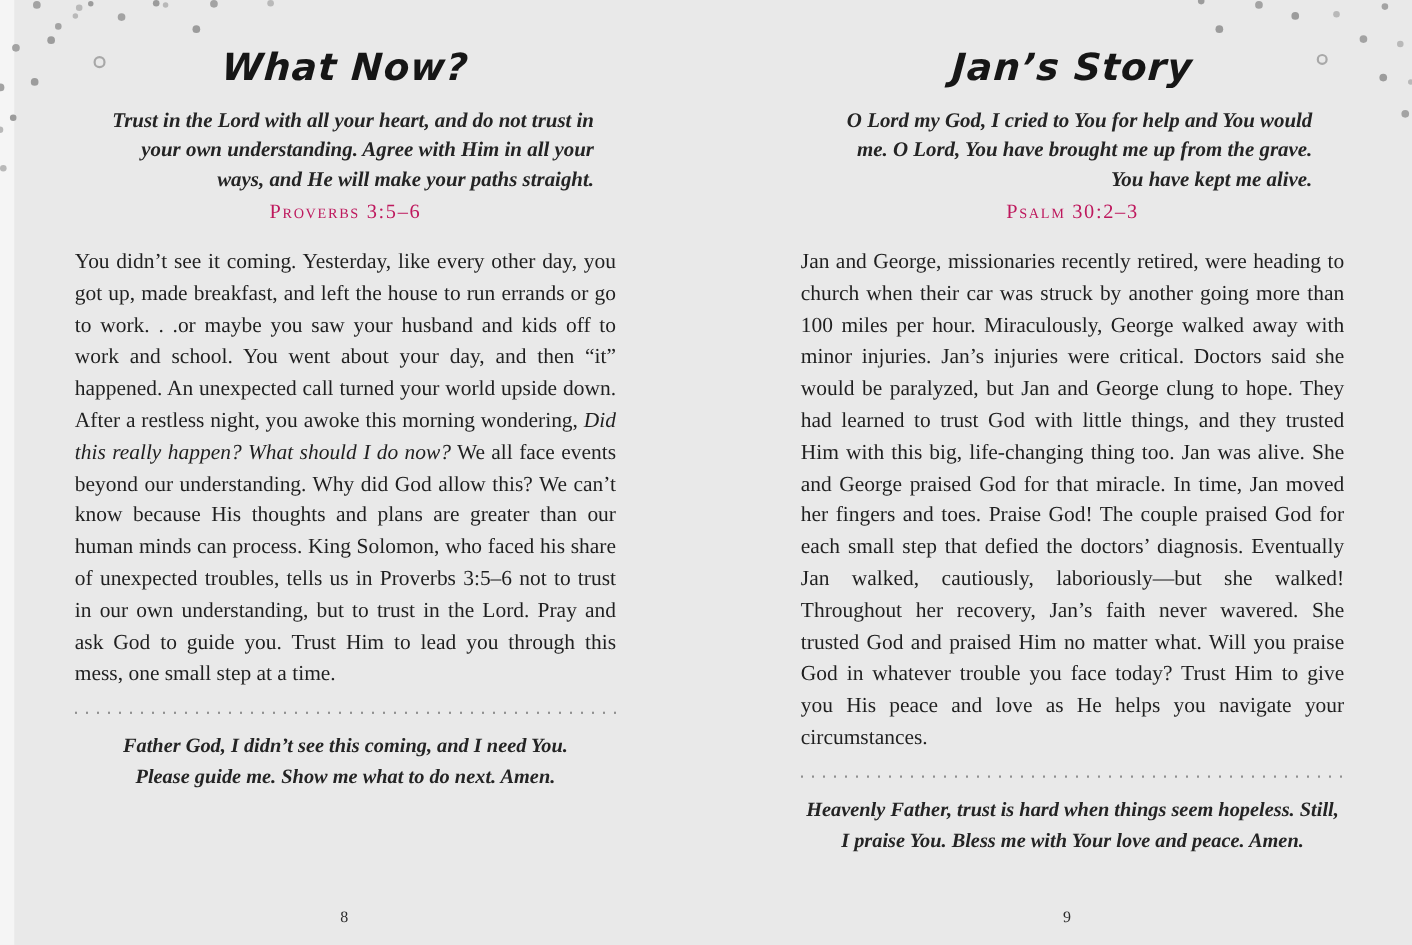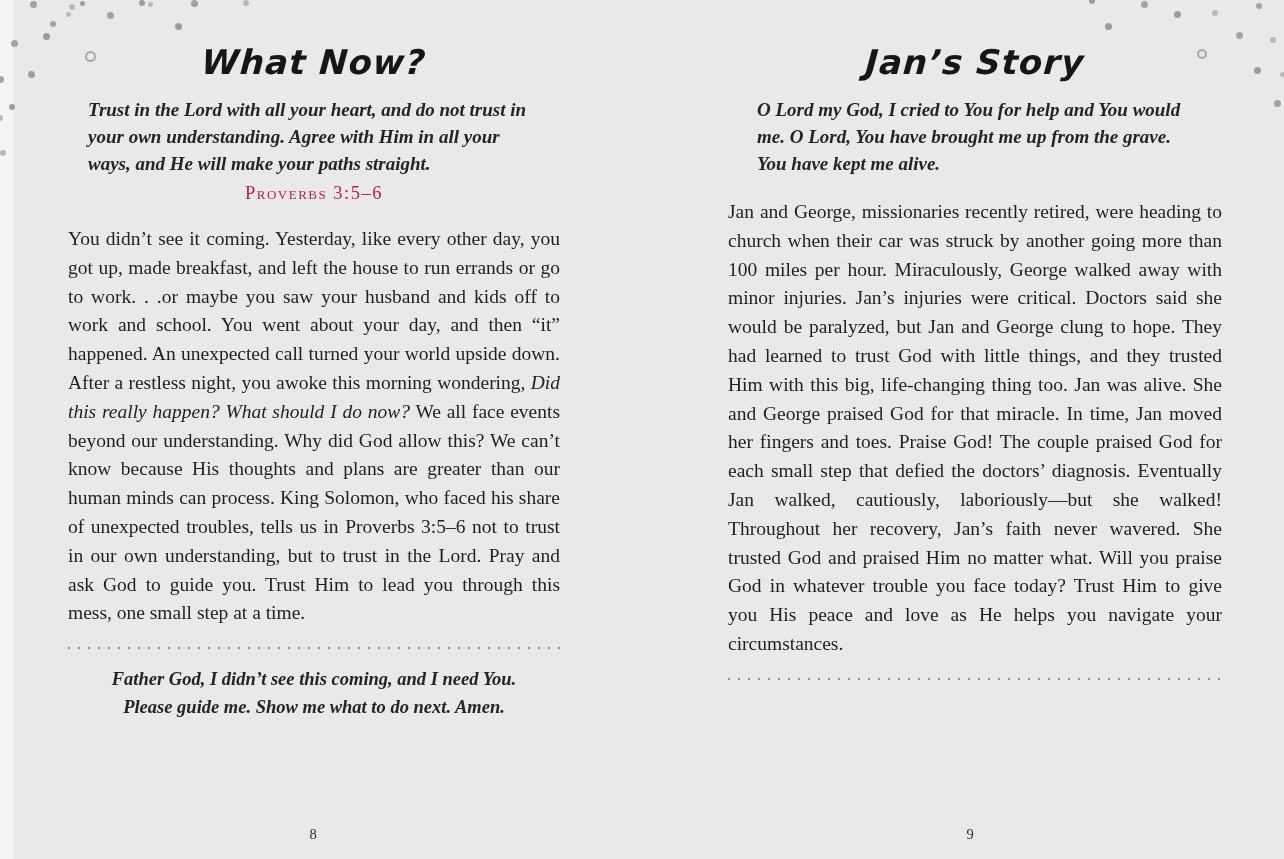--- a/index.html
+++ b/index.html
@@ -47,21 +47,21 @@
     text-align: center;
     color: #161616;
     transform: skewX(-4deg);
     margin: 0 0 6px 0;
   }
   .verse {
     font-style: italic;
     font-weight: 600;
     font-size: 19px;
     line-height: 27px;
-    text-align: left;
+    text-align: right;
     margin: 14px auto 0 auto;
     color: #242424;
   }
   .page-col.left  .verse { max-width: 452px; }
   .page-col.right .verse { max-width: 436px; }
   .verse-ref {
     font-variant: small-caps;
     letter-spacing: 1.5px;
     font-size: 18.5px;
     text-align: center;
@@ -147,18 +147,20 @@
   <div class="verse">Trust in the Lord with all your heart, and do not trust in your own understanding. Agree with Him in all your ways, and He will make your paths straight.</div>
   <div class="verse-ref">Proverbs 3:5–6</div>
   <div class="body-text"><span>You didn’t see it coming. Yesterday, like every other day, you got up, made breakfast, and left the house to run errands or go to work. . .or maybe you saw your husband and kids off to work and school. You went about your day, and then “it” happened. An unexpected call turned your world upside down. After a restless night, you awoke this morning wondering, </span><span class="em">Did this really happen? What should I do now?</span><span> We all face events beyond our understanding. Why did God allow this? We can’t know because His thoughts and plans are greater than our human minds can process. King Solomon, who faced his share of unexpected troubles, tells us in Proverbs 3:5–6 not to trust in our own understanding, but to trust in the Lord. Pray and ask God to guide you. Trust Him to lead you through this mess, one small step at a time.</span></div>
   <div class="divider"></div>
   <div class="prayer">Father God, I didn’t see this coming, and I need You. Please guide me. Show me what to do next. Amen.</div>
 </div>
 
 <div class="page-col right">
   <div class="title">Jan’s Story</div>
   <div class="verse">O Lord my God, I cried to You for help and You would me. O Lord, You have brought me up from the grave. You have kept me alive.</div>
+  <div class="verse-ref">Psalm 30:2–3</div>
   <div class="body-text"><span>Jan and George, missionaries recently retired, were heading to church when their car was struck by another going more than 100 miles per hour. Miraculously, George walked away with minor injuries. Jan’s injuries were critical. Doctors said she would be paralyzed, but Jan and George clung to hope. They had learned to trust God with little things, and they trusted Him with this big, life-changing thing too. Jan was alive. She and George praised God for that miracle. In time, Jan moved her fingers and toes. Praise God! The couple praised God for each small step that defied the doctors’ diagnosis. Eventually Jan walked, cautiously, laboriously—but she walked! Throughout her recovery, Jan’s faith never wavered. She trusted God and praised Him no matter what. Will you praise God in whatever trouble you face today? Trust Him to give you His peace and love as He helps you navigate your circumstances.</span></div>
   <div class="divider"></div>
+  <div class="prayer">Heavenly Father, trust is hard when things seem hopeless. Still, I praise You. Bless me with Your love and peace. Amen.</div>
 </div>
 
 <div class="page-number left">8</div>
 <div class="page-number right">9</div>
 
 </body></html>

